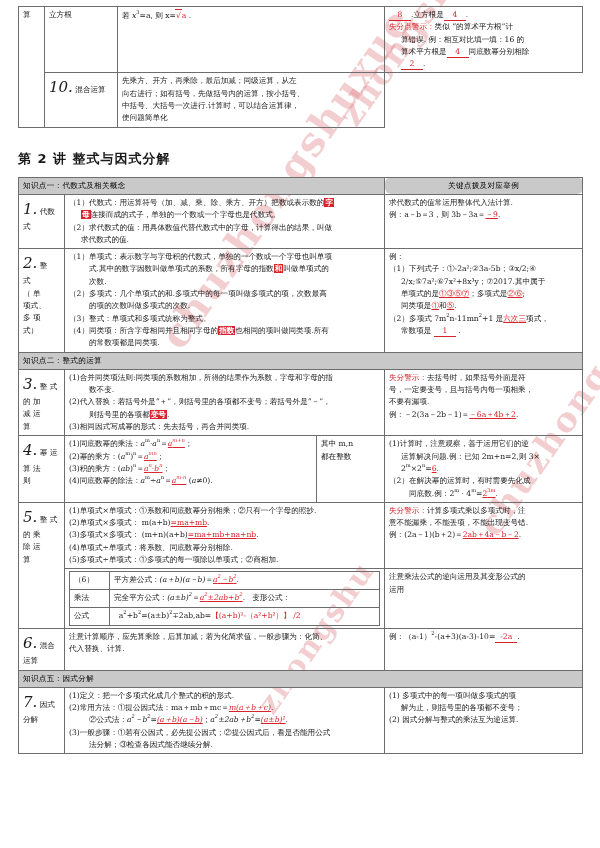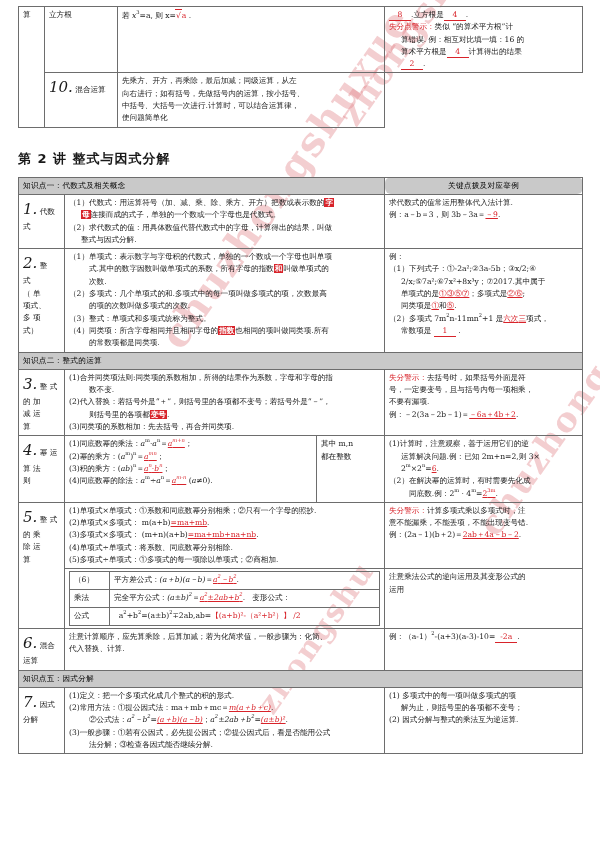--- a/index.html
+++ b/index.html
@@ -176,21 +176,21 @@
       <tr>
         <td class="rowlabel" rowspan="2">算</td>
         <td class="rowlabel">立方根</td>
         <td class="mid">
           <p class="p">若 <span class="ital">x</span><sup>3</sup>=a, 则 x=<span class="sqrt">√</span><span class="red">a</span> .</p>
         </td>
         <td>
           <p class="p"><span class="blank">8</span>.立方根是<span class="blank">4</span>.</p>
           <p class="p"><span class="b red">失分点警示：</span><span>类似 “的算术平方根”计</span></p>
           <p class="p ind">算错误.  例：相互对比填一填：16 的</p>
-          <p class="p ind"><span>算术平方根是</span><span class="blank">4</span><span>计算得出的结果</span></p>
+          <p class="p ind"><span>算术平方根是</span><span class="blank">4</span><span>同底数幂分别相除</span></p>
           <p class="p ind"><span class="blank">2</span>.</p>
         </td>
       </tr>
       <tr>
         <td class="rowlabel">
           <span class="numit">10.</span>
           <span>混合运算</span>
         </td>
         <td>
           <p class="p">先乘方、开方，再乘除，最后加减；同级运算，从左</p>
@@ -220,21 +220,21 @@
 
       <tr>
         <td class="rowlabel">
           <span class="numit">1.</span>
           <span>代数式</span>
         </td>
         <td colspan="2">
           <p class="p"><span>（1）</span><span class="b">代数式</span><span>：用运算符号（加、减、乘、除、乘方、开方）把数或表示数的</span><span class="hl">字</span></p>
           <p class="p ind"><span class="hl">母</span><span>连接而成的式子，单独的一个数或一个字母也是代数式。</span></p>
           <p class="p"><span>（2）</span><span class="b">求代数式的值</span><span>：用具体数值代替代数式中的字母，计算得出的结果，叫做</span></p>
-          <p class="p ind">整式与因式分解.</p>
+          <p class="p ind">求代数式的值.</p>
         </td>
         <td class="mid">
           <p class="p">求代数式的值常运用整体代入法计算.</p>
           <p class="p"><span>例：</span><span>a－b＝3，则 3b－3a＝</span><span class="redu">－9</span>.</p>
         </td>
       </tr>
 
       <tr>
         <td class="rowlabel">
           <p class="p"><span class="numit">2.</span> <span class="spaced">整 式</span></p>
@@ -273,21 +273,21 @@
           <p class="p"><span class="numit">3.</span> <span>整 式</span></p>
           <p class="p">的 加</p>
           <p class="p">减 运</p>
           <p class="p">算</p>
         </td>
         <td colspan="2">
           <p class="p"><span>(1)</span><span class="b">合并同类项法则</span><span>:同类项的系数相加，所得的结果作为系数，字母和字母的指</span></p>
           <p class="p ind2">数不变.</p>
           <p class="p"><span>(2)</span><span class="b">代入替换</span><span>：若括号外是“＋”，则括号里的各项都不变号；若括号外是“－”，</span></p>
           <p class="p ind2">则括号里的各项都<span class="b hl">变号</span>.</p>
-          <p class="p"><span>(3)</span><span class="b">同类项的系数相加</span><span>：先去括号，再合并同类项.</span></p>
+          <p class="p"><span>(3)</span><span class="b">相同因式写成幂的形式</span><span>：先去括号，再合并同类项.</span></p>
         </td>
         <td>
           <p class="p"><span class="b red">失分警示：</span><span>去括号时，如果括号外面是符</span></p>
           <p class="p">号，一定要变号，且与括号内每一项相乘，</p>
           <p class="p">不要有漏项.</p>
           <p class="p"><span>例：</span><span>－2(3a－2b－1)＝</span><span class="redu">－6a＋4b＋2</span>.</p>
         </td>
       </tr>
 
       <tr>

